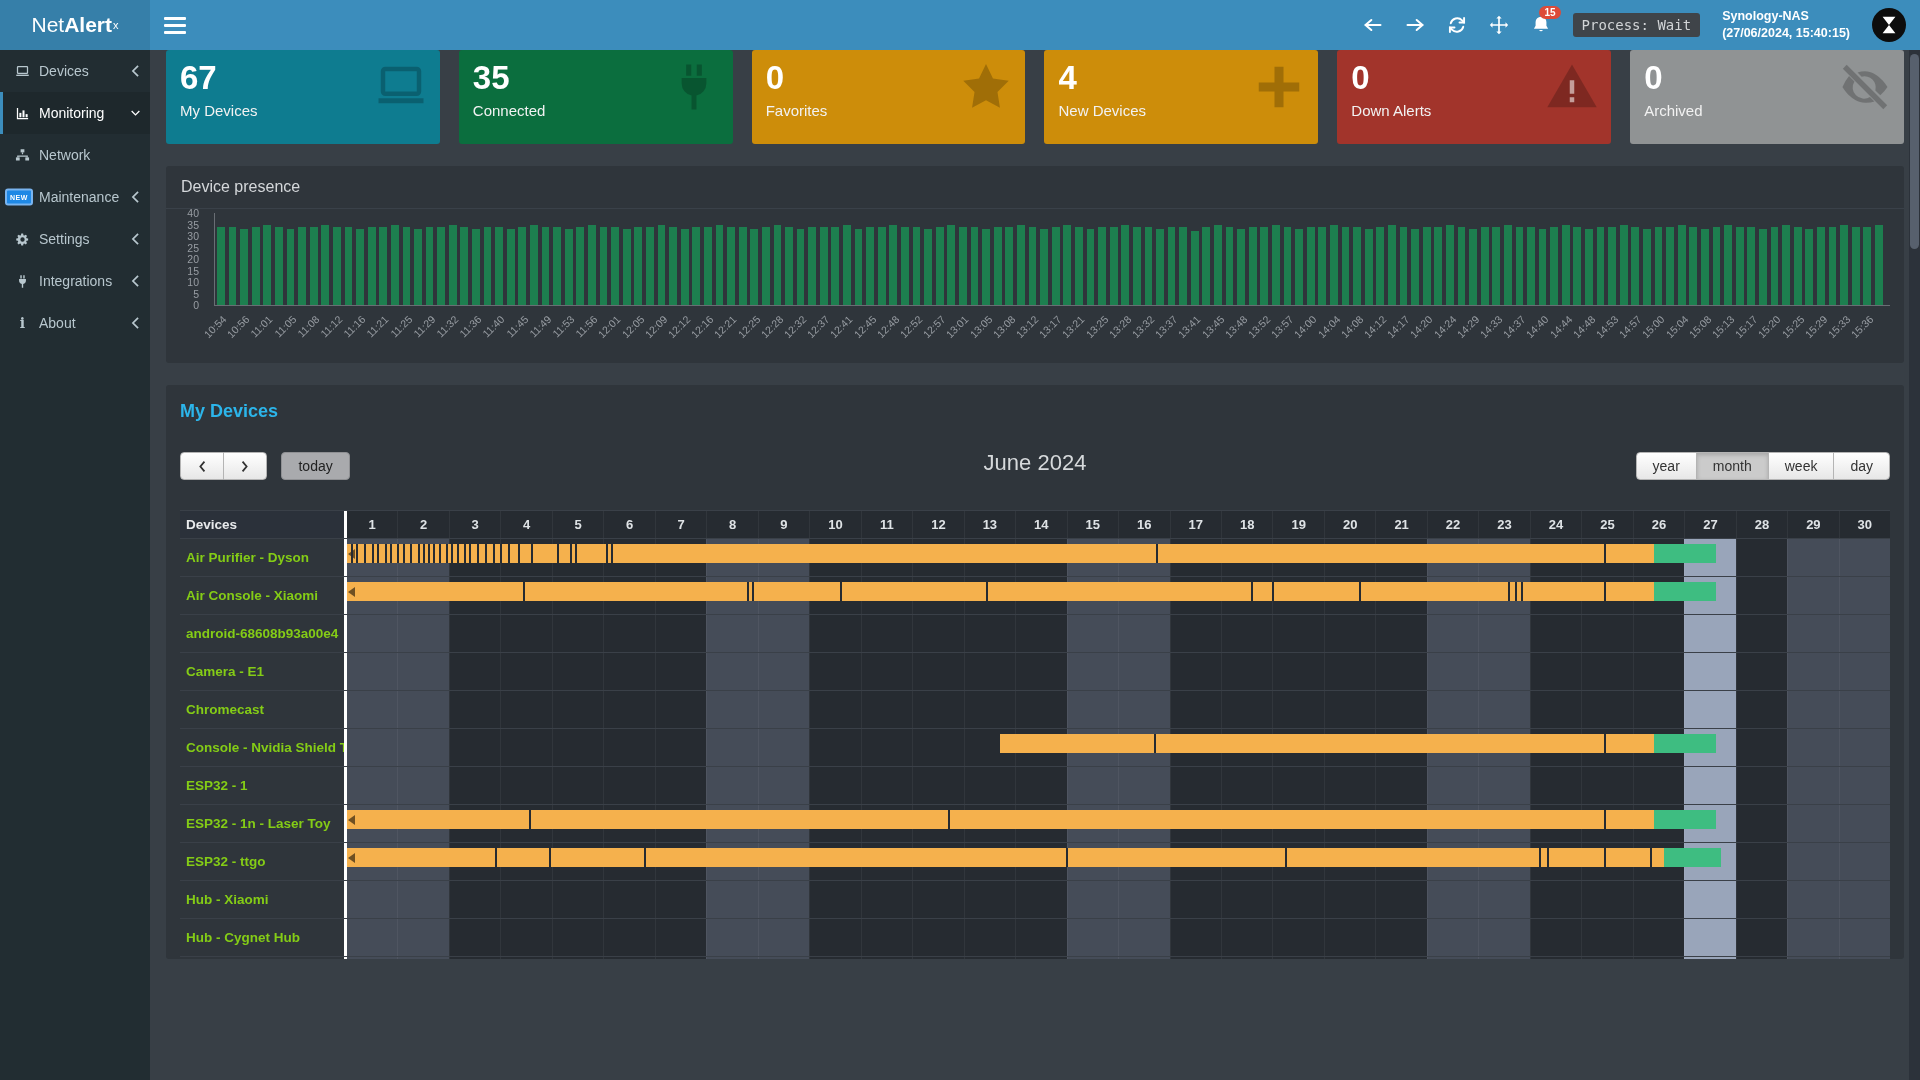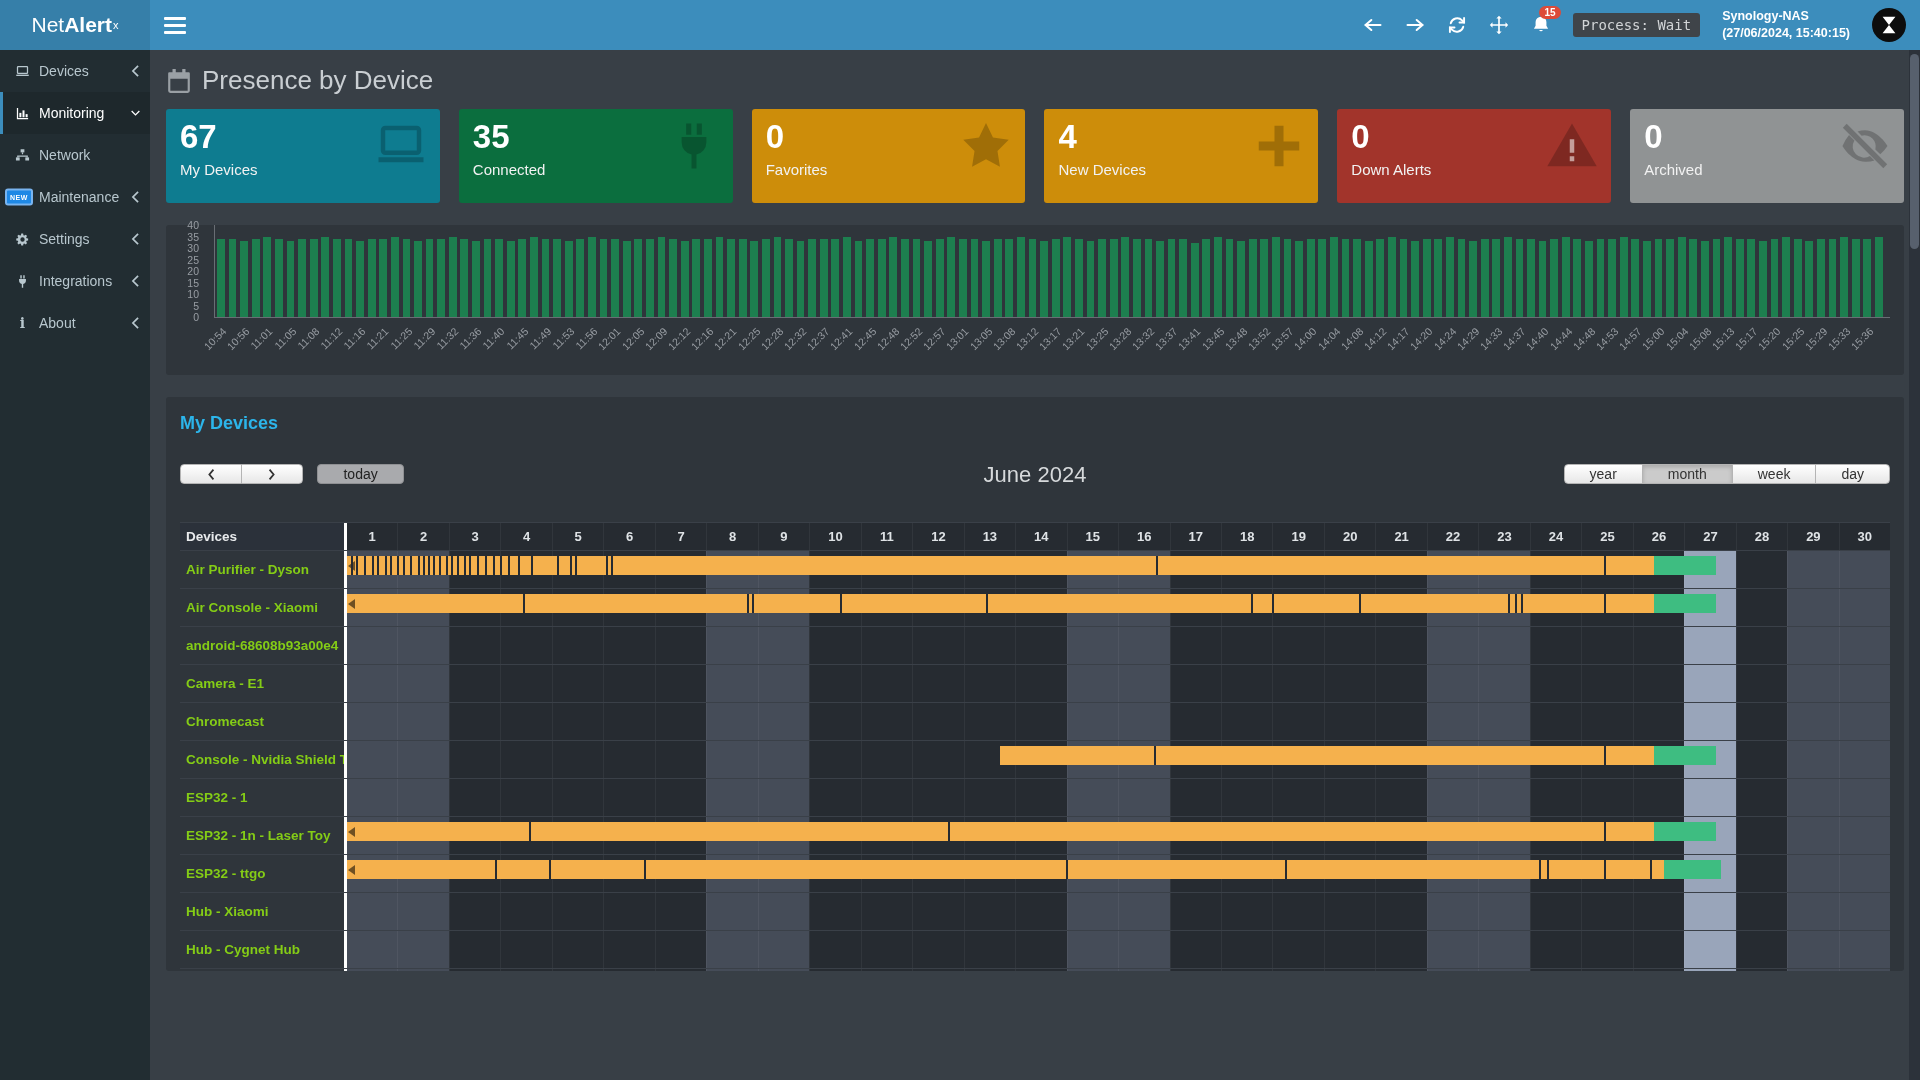--- a/index.html
+++ b/index.html
@@ -53,21 +53,21 @@
   .chartwrap{position:relative;margin:4px 14px 0 48px;height:150px}
   .plot{position:relative;height:92px;border-left:1px solid #696e74;border-bottom:1px solid #696e74;display:flex;align-items:flex-end;gap:3.8px;padding-left:2px}
   .cbar{width:7.8px;flex:0 0 7.8px}
   .ylab{position:absolute;right:100%;margin-right:16px;width:30px;text-align:right;font-size:10.5px;color:#989da3}
   .xlabs{position:relative;height:52px}
   .xlab{position:absolute;top:7px;width:70px;text-align:right;font-size:10.5px;color:#989da3;transform:rotate(-45deg);transform-origin:100% 0;white-space:nowrap}
   
   .mydev{padding:14px 14px 0;margin-top:22px;background:#2f353b;border-radius:3px;height:560px;overflow:hidden}
   .sec-title{color:#2cb5ea;font-size:18px;font-weight:bold;margin:2px 0 30px}
   .cal-toolbar{position:relative;height:30px;margin-bottom:28px}
-  .fc-btn{display:inline-flex;align-items:center;justify-content:center;height:20px;padding:0 25px;background:linear-gradient(#ffffff,#e7e7e7);border:1px solid #b4b4b4;color:#333;font-size:14px;cursor:pointer;box-sizing:border-box;vertical-align:top}
+  .fc-btn{display:inline-flex;align-items:center;justify-content:center;height:28px;padding:0 16px;background:linear-gradient(#ffffff,#e7e7e7);border:1px solid #b4b4b4;color:#333;font-size:14px;cursor:pointer;box-sizing:border-box;vertical-align:top}
   .fc-btn svg{width:10px;height:13px}
   .fc-group{display:inline-flex}
   .fc-group .fc-btn+.fc-btn{margin-left:-1px}
   .fc-group .fc-btn:first-child{border-radius:4px 0 0 4px}
   .fc-group .fc-btn:last-child{border-radius:0 4px 4px 0}
   .fc-btn.active{background:#cbcbcb;box-shadow:inset 0 2px 4px rgba(0,0,0,.18)}
   .fc-btn.fc-today{background:#a9aaad;border-color:#8f9093;color:#222;margin-left:10px;border-radius:4px;cursor:default}
   .cal-title{position:absolute;left:0;right:0;top:-2px;text-align:center;color:#d6d9db;font-size:22px}
   .cal-right{position:absolute;right:0;top:0}
   
@@ -245,27 +245,20 @@
       <span class="chev">
         <svg viewBox="0 0 10 14" fill="none" stroke="currentColor" stroke-width="2">
           <path d="M8 1L2 7l6 6"></path>
         </svg>
       </span>
     </div>
   </div>
 
 <div class="content">
 
-  <div class="page-header">
-    <svg viewBox="0 0 24 24" fill="currentColor">
-        <path d="M6 1h3v4H6zM15 1h3v4h-3z"></path>
-        <path d="M3 4h18a1 1 0 0 1 1 1v16a2 2 0 0 1-2 2H4a2 2 0 0 1-2-2V5a1 1 0 0 1 1-1zm1 6v11h16V10z"></path>
-      </svg>
-    <span>Presence by Device</span>
-  </div>
 
   <div class="tiles" id="tiles">
       <div class="tile" style="background: rgb(14, 124, 144);">
         <div class="value">67</div>
         <div class="tlabel">My Devices</div>
         <div class="ticon"><svg viewBox="0 0 24 24">
             <rect x="4" y="4" width="16" height="11" rx="1" fill="none" stroke="currentColor" stroke-width="2"></rect>
             <path d="M2 17h20v2.2H2z" fill="currentColor"></path>
           </svg></div>
       </div>
@@ -302,20 +295,21 @@
         <div class="value">0</div>
         <div class="tlabel">Archived</div>
         <div class="ticon"><svg viewBox="0 0 24 24" fill="currentColor">
             <path d="M12 5c6 0 10 7 10 7a17.7 17.7 0 0 1-3.2 3.7l-2.2-2.2a5 5 0 0 0-6.1-6.1L8.7 5.6A10 10 0 0 1 12 5zM4.9 7.1l2.4 2.4a5 5 0 0 0 6.9 6.9l2 2A10.3 10.3 0 0 1 12 19c-6 0-10-7-10-7a18.6 18.6 0 0 1 2.9-4.9z"></path>
             <path d="M3 3l18 18" stroke="currentColor" stroke-width="2.4"></path>
           </svg></div>
       </div>
     </div>
 
   <div class="box">
+    <div class="box-head">Device presence</div>
     <div class="chartwrap">
       <div class="plot" id="plot">
           <span class="ylab" style="bottom: -6px;">0</span>
           <span class="ylab" style="bottom: 5.5px;">5</span>
           <span class="ylab" style="bottom: 17px;">10</span>
           <span class="ylab" style="bottom: 28.5px;">15</span>
           <span class="ylab" style="bottom: 40px;">20</span>
           <span class="ylab" style="bottom: 51.5px;">25</span>
           <span class="ylab" style="bottom: 63px;">30</span>
           <span class="ylab" style="bottom: 74.5px;">35</span>

